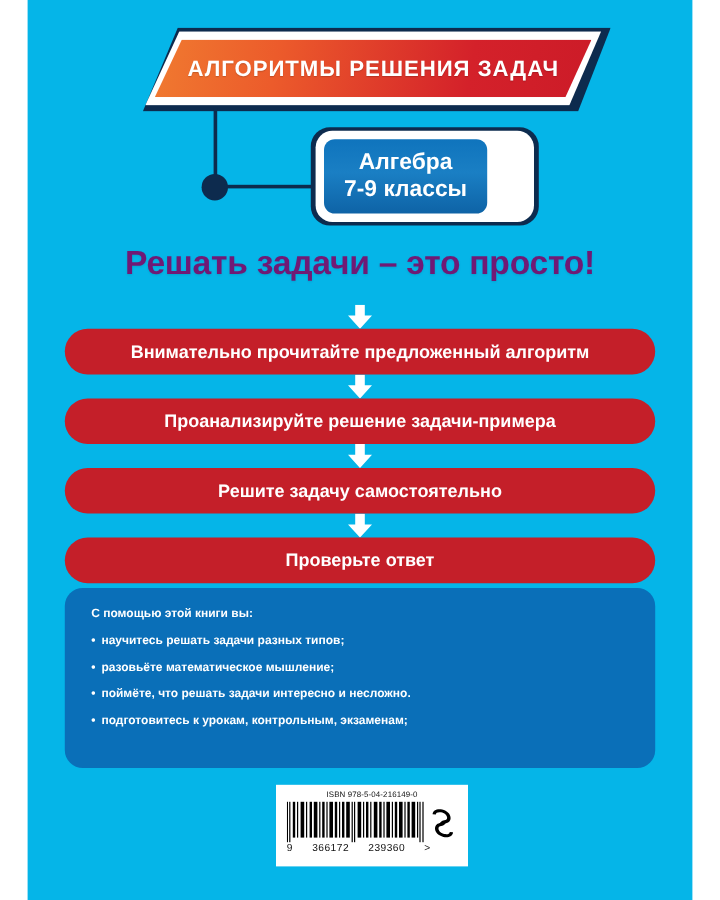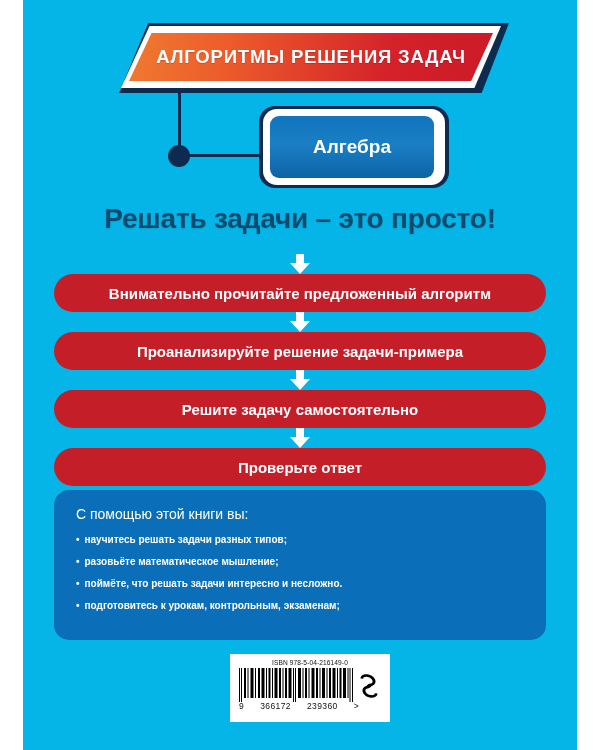--- a/index.html
+++ b/index.html
@@ -123,21 +123,21 @@
     position: absolute;
     left: 4px; top: 3px;
     width: 182px;
     height: 76px;
     border-radius: 14px;
     background: #ffffff;
   }
   .subject-fill {
     position: absolute;
     left: 11px; top: 10px;
-    width: 164px;
+    width: 136px;
     height: 62px;
     border-radius: 9px;
     background: linear-gradient(180deg, #0f74bd 0%, #1a7fc4 45%, #0e63a6 100%);
     display: flex;
     flex-direction: column;
     align-items: center;
     justify-content: center;
   }
   .subject-line {
     color: #ffffff;
@@ -147,21 +147,21 @@
     white-space: nowrap;
   }
 
   
   .headline {
     position: absolute;
     left: 0;
     top: 203px;
     width: 554px;
     text-align: center;
-    color: #0c4a6e;
+    color: #701a75;
     font-size: 28px;
     font-weight: bold;
     letter-spacing: -0.2px;
     white-space: nowrap;
     text-shadow: 0 1px 2px rgba(0,0,0,0.10);
   }
 
   
   .steps {
     position: absolute;
@@ -205,22 +205,22 @@
     top: 490px;
     width: 492px;
     height: 150px;
     border-radius: 15px;
     background: #0a6fb8;
     box-sizing: border-box;
     padding: 16px 22px 14px 22px;
   }
   .benefits-title {
     color: #ffffff;
-    font-size: 14px;
-    font-weight: normal;
+    font-size: 10px;
+    font-weight: bold;
     margin-bottom: 13px;
     white-space: nowrap;
   }
   .benefit-item {
     color: #ffffff;
     font-size: 10px;
     font-weight: bold;
     line-height: 1.0;
     margin-bottom: 12px;
     white-space: nowrap;
@@ -301,20 +301,21 @@
 
     <div class="conn-v"></div>
     <div class="conn-dot"></div>
     <div class="conn-h"></div>
 
     <div class="subject-wrap">
       <div class="subject-outline"></div>
       <div class="subject-white"></div>
       <div class="subject-fill">
         <span class="subject-line">Алгебра</span>
+        <span class="subject-line">7-9 классы</span>
       </div>
     </div>
 
     <div class="headline">Решать задачи – это просто!</div>
 
     <div class="steps">
 
 
       <div class="step-arrow">
         <svg class="arrow-glyph" viewBox="0 0 22 20">

